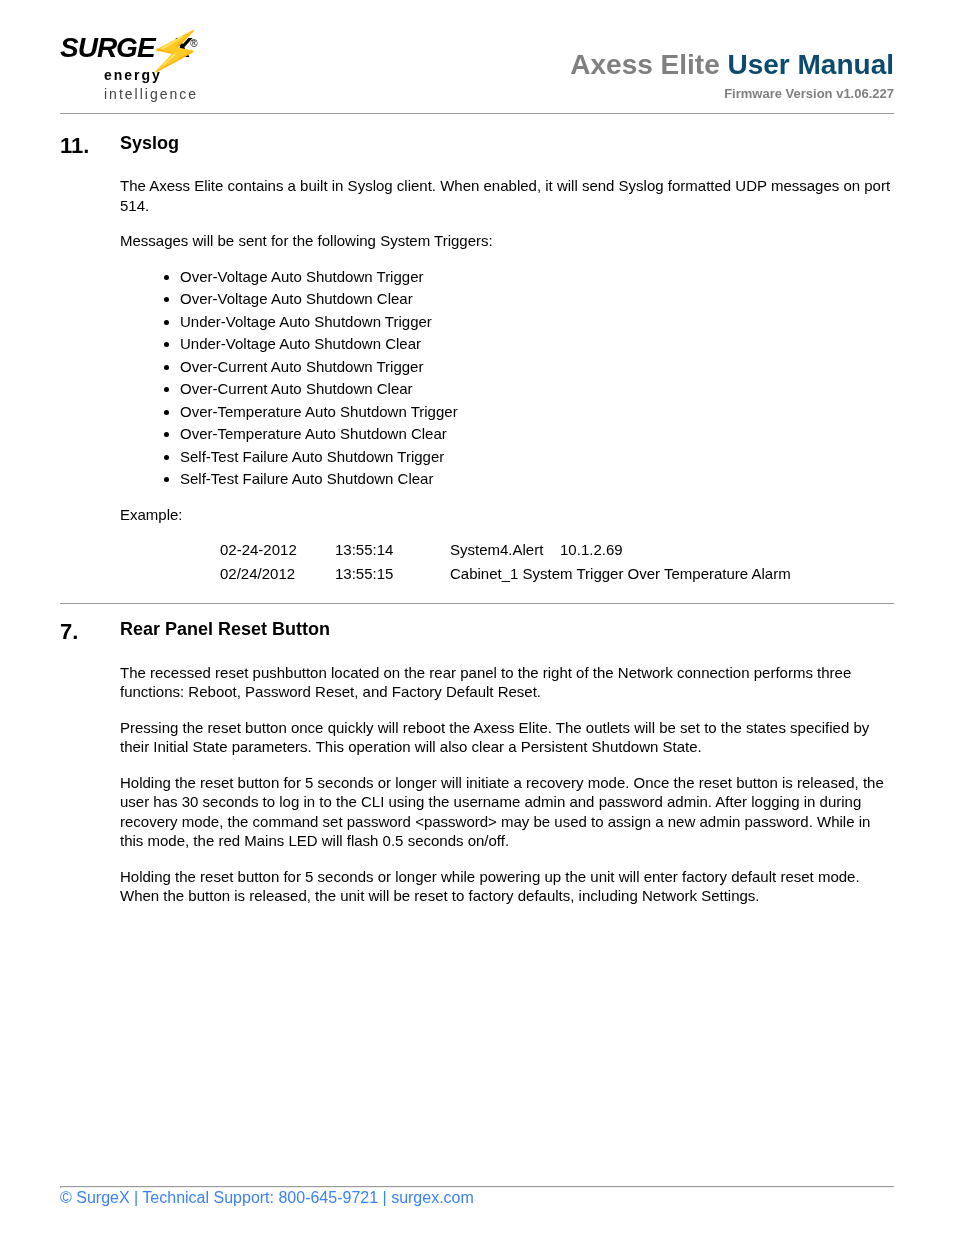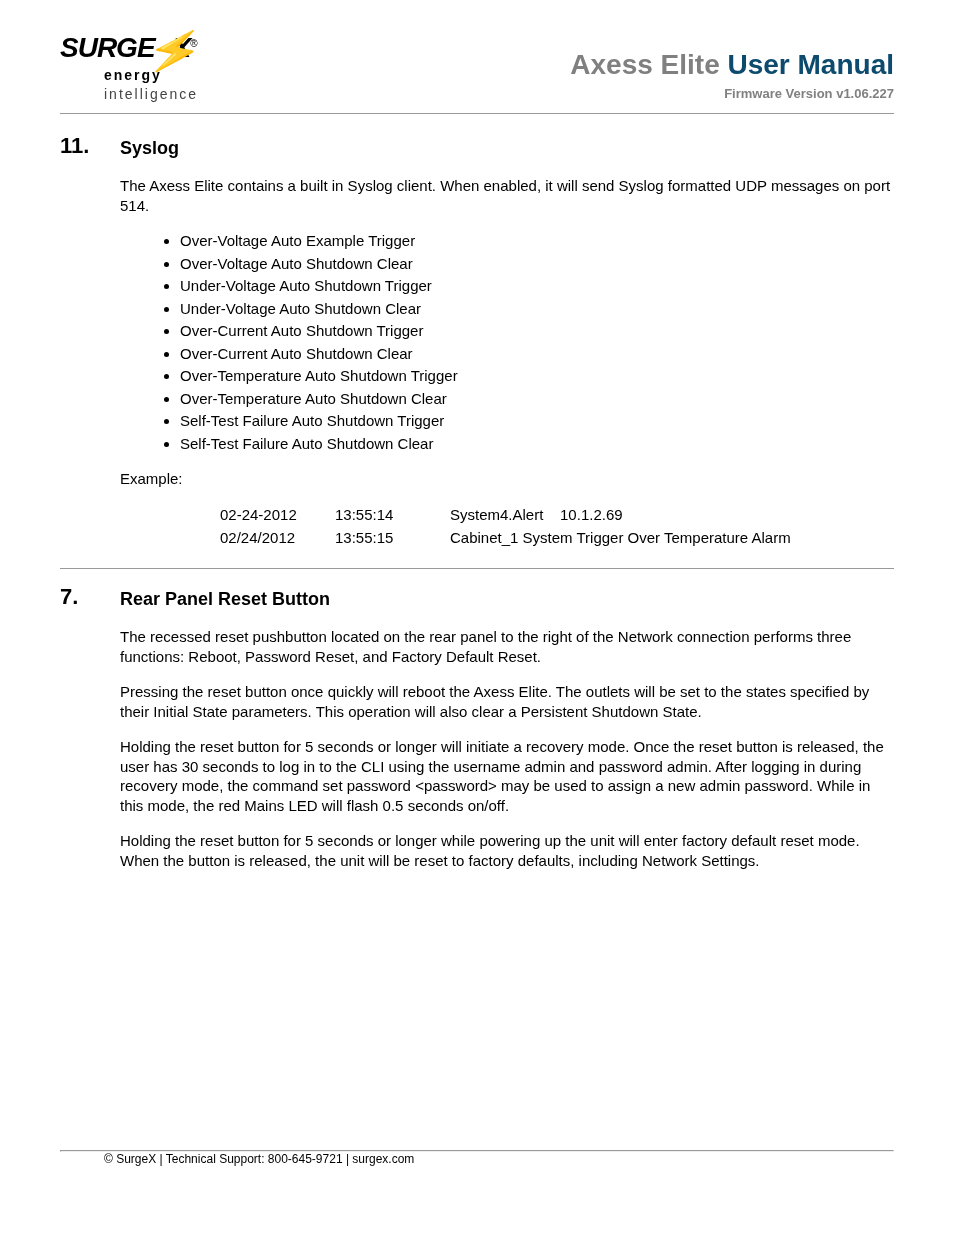--- a/index.html
+++ b/index.html
@@ -53,34 +53,34 @@
     }
     .tagline .bold { font-weight: bold; color: #000; }
     .title-box { text-align: right; }
     .doc-title { font-size: 28px; color: #808080; font-weight: bold; }
     .doc-title .product { font-weight: bold; }
     .doc-title .manual { color: #0c4a6e; }
     .firmware { font-size: 13px; color: #808080; font-weight: bold; margin-top: 2px; }
     hr.rule { border: none; border-top: 1px solid #999; margin: 6px 0 18px 0; }
     hr.sectionrule { border: none; border-top: 1px solid #999; margin: 20px 0 14px 0; }
     .section { margin-bottom: 10px; }
-    .sec-head { display: flex; align-items: flex-end; margin-bottom: 16px; }
+    .sec-head { display: flex; align-items: flex-start; margin-bottom: 16px; }
     .sec-num { font-size: 22px; font-weight: bold; width: 60px; flex-shrink: 0; }
     .sec-title { font-size: 18px; font-weight: bold; }
     .body-indent { margin-left: 60px; }
     .para { margin-bottom: 16px; }
     ul.triggers { list-style: disc; margin-left: 60px; margin-bottom: 16px; }
     ul.triggers li { margin-bottom: 3px; }
     .example-table { margin-left: 100px; margin-bottom: 8px; }
     .example-table .row { display: flex; margin-bottom: 4px; }
     .example-table .c1 { width: 115px; }
     .example-table .c2 { width: 115px; }
     .example-table .c3 { flex: 1; }
     .footer-wrap { margin-top: 280px; }
-    .footer-text { font-size: 12px; color: #000000; margin-left: 44px; }
+    .footer-text { font-size: 16px; color: #3b82f6; }
   </style>
 </head>
 <body>
 
 <div class="header">
   <div class="logo-box">
     <div class="logo-main">
       <span>SURGE</span><span class="bolt">⚡</span><span style="margin-left:18px;">X</span><span class="reg">®</span>
     </div>
     <div class="tagline">
@@ -97,22 +97,23 @@
 
 <hr class="rule">
 
 <div class="section">
   <div class="sec-head">
     <div class="sec-num">11.</div>
     <div class="sec-title">Syslog</div>
   </div>
   <div class="body-indent">
     <p class="para">The Axess Elite contains a built in Syslog client. When enabled, it will send Syslog formatted UDP messages on port 514.</p>
+    <p class="para">Messages will be sent for the following System Triggers:</p>
     <ul class="triggers">
-      <li>Over-Voltage Auto Example Trigger</li>
+      <li>Over-Voltage Auto Shutdown Trigger</li>
       <li>Over-Voltage Auto Shutdown Clear</li>
       <li>Under-Voltage Auto Shutdown Trigger</li>
       <li>Under-Voltage Auto Shutdown Clear</li>
       <li>Over-Current Auto Shutdown Trigger</li>
       <li>Over-Current Auto Shutdown Clear</li>
       <li>Over-Temperature Auto Shutdown Trigger</li>
       <li>Over-Temperature Auto Shutdown Clear</li>
       <li>Self-Test Failure Auto Shutdown Trigger</li>
       <li>Self-Test Failure Auto Shutdown Clear</li>
     </ul>

